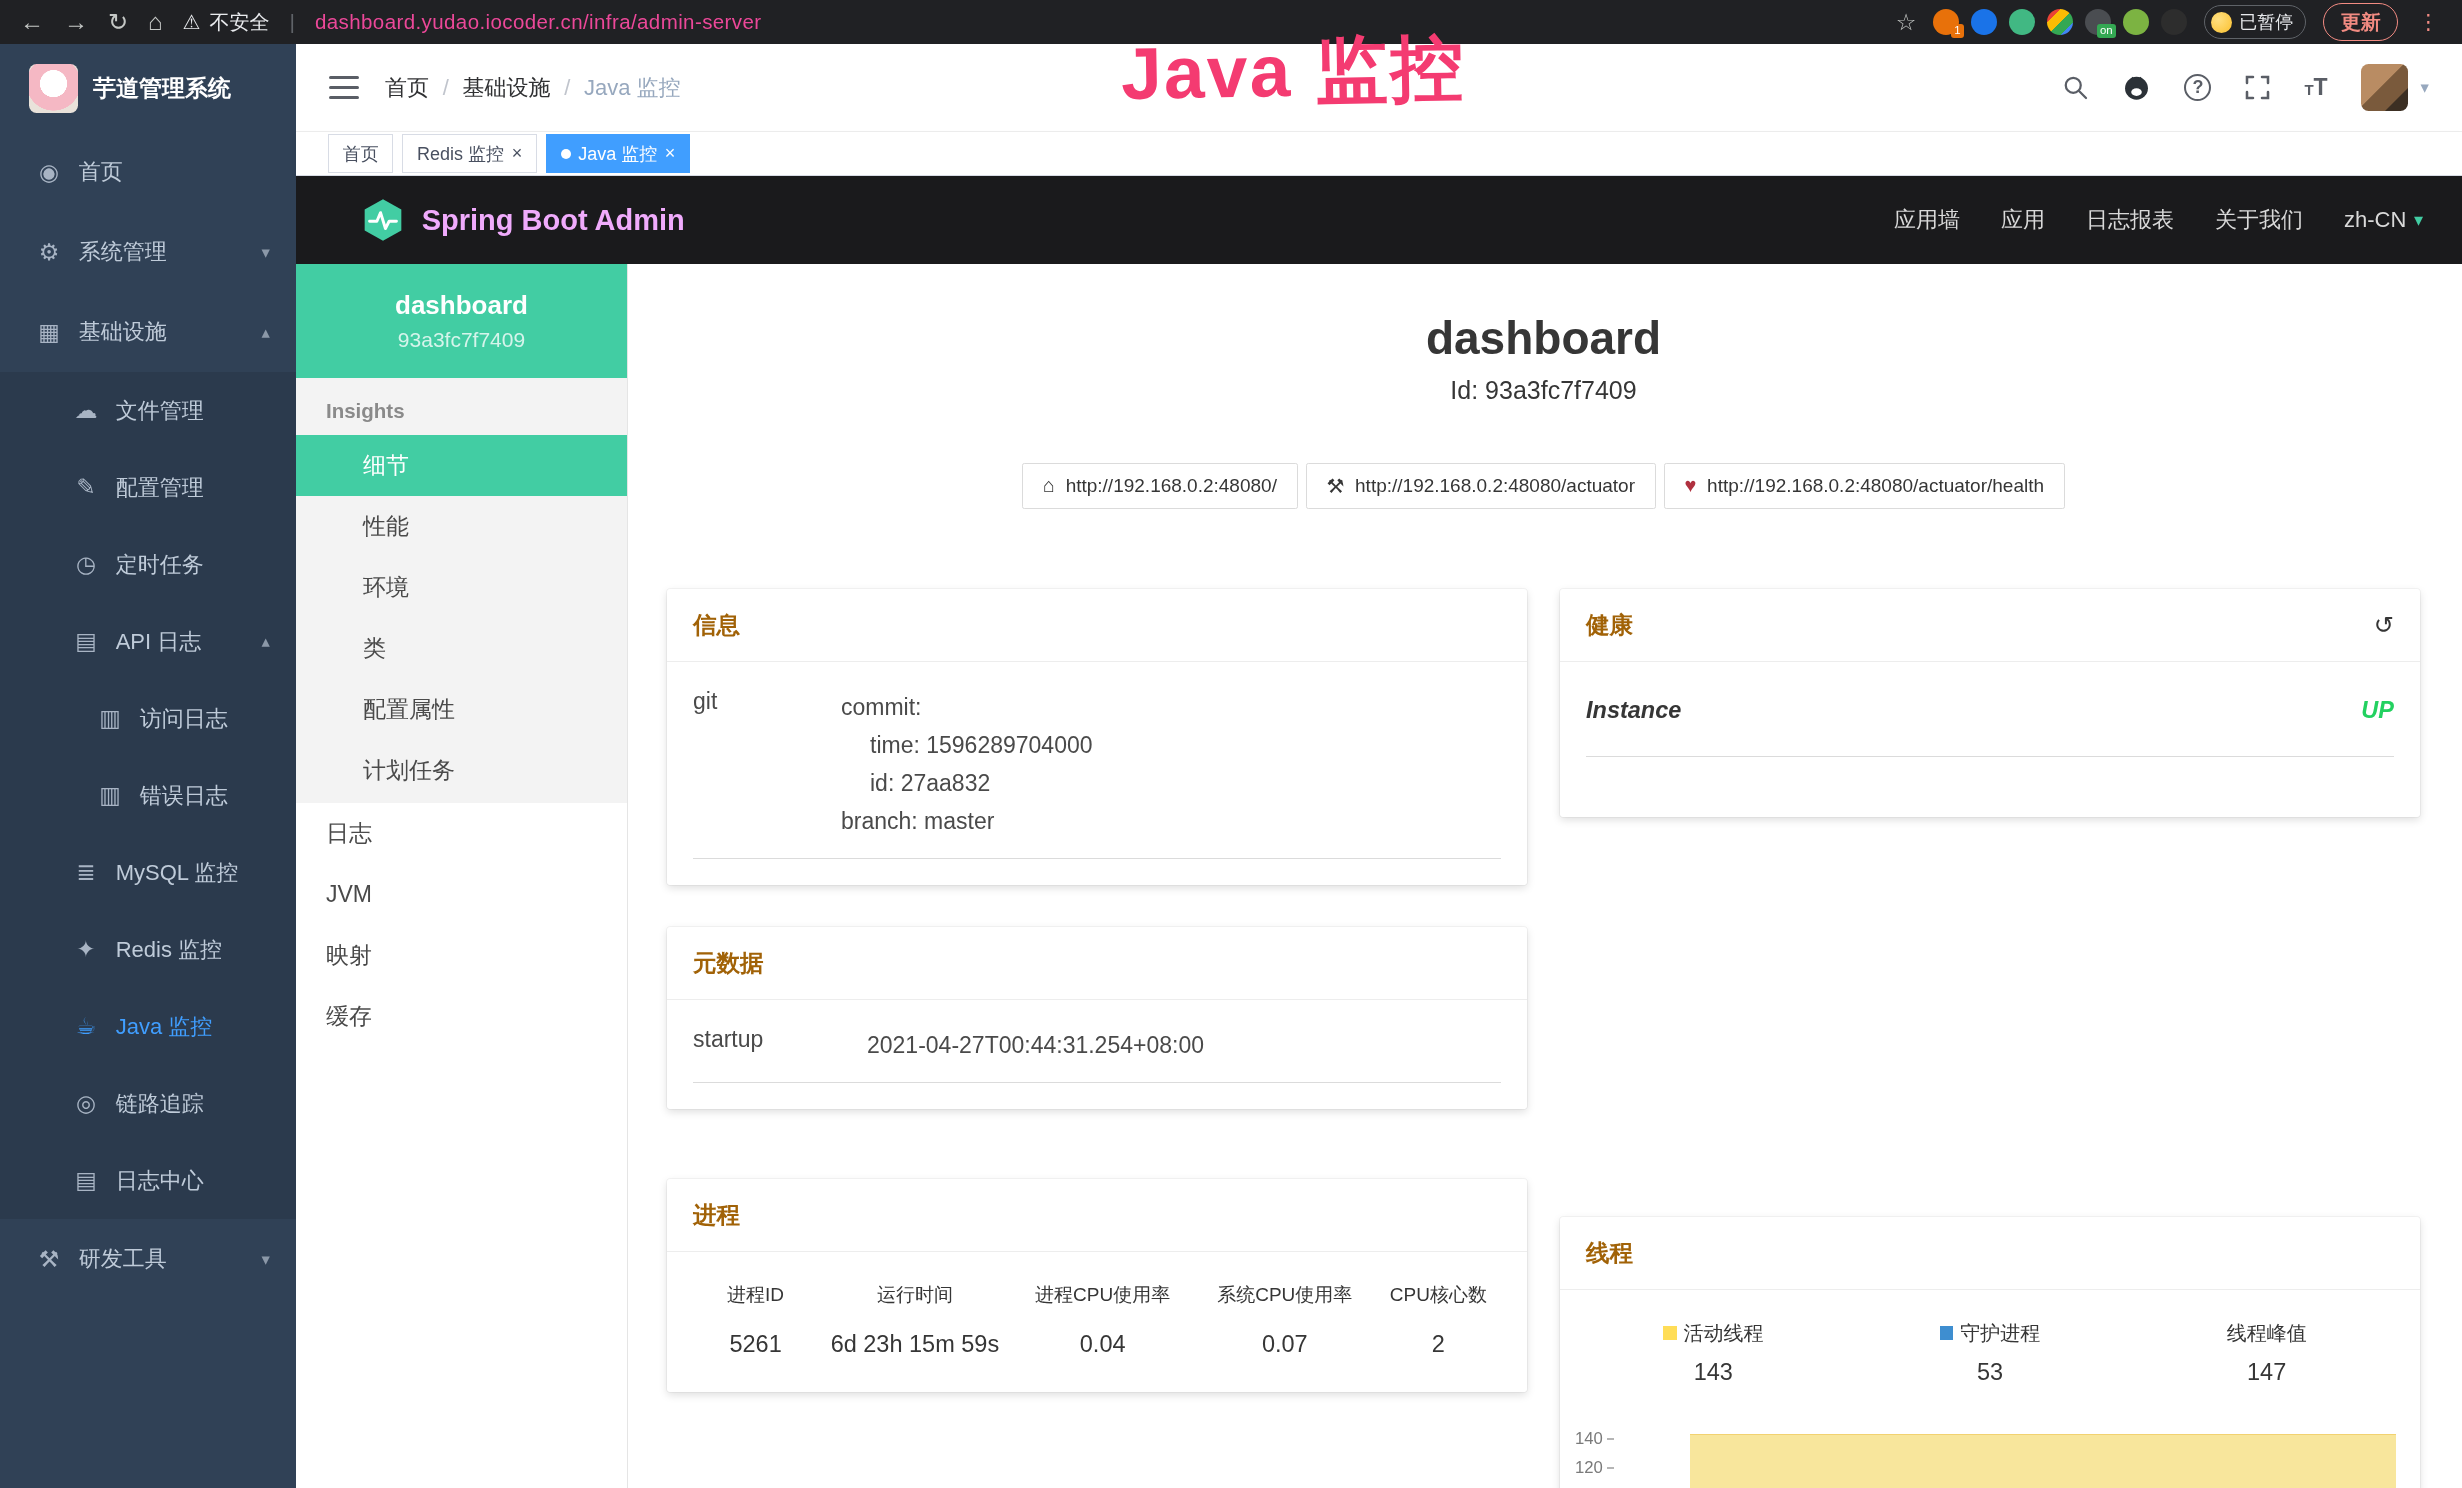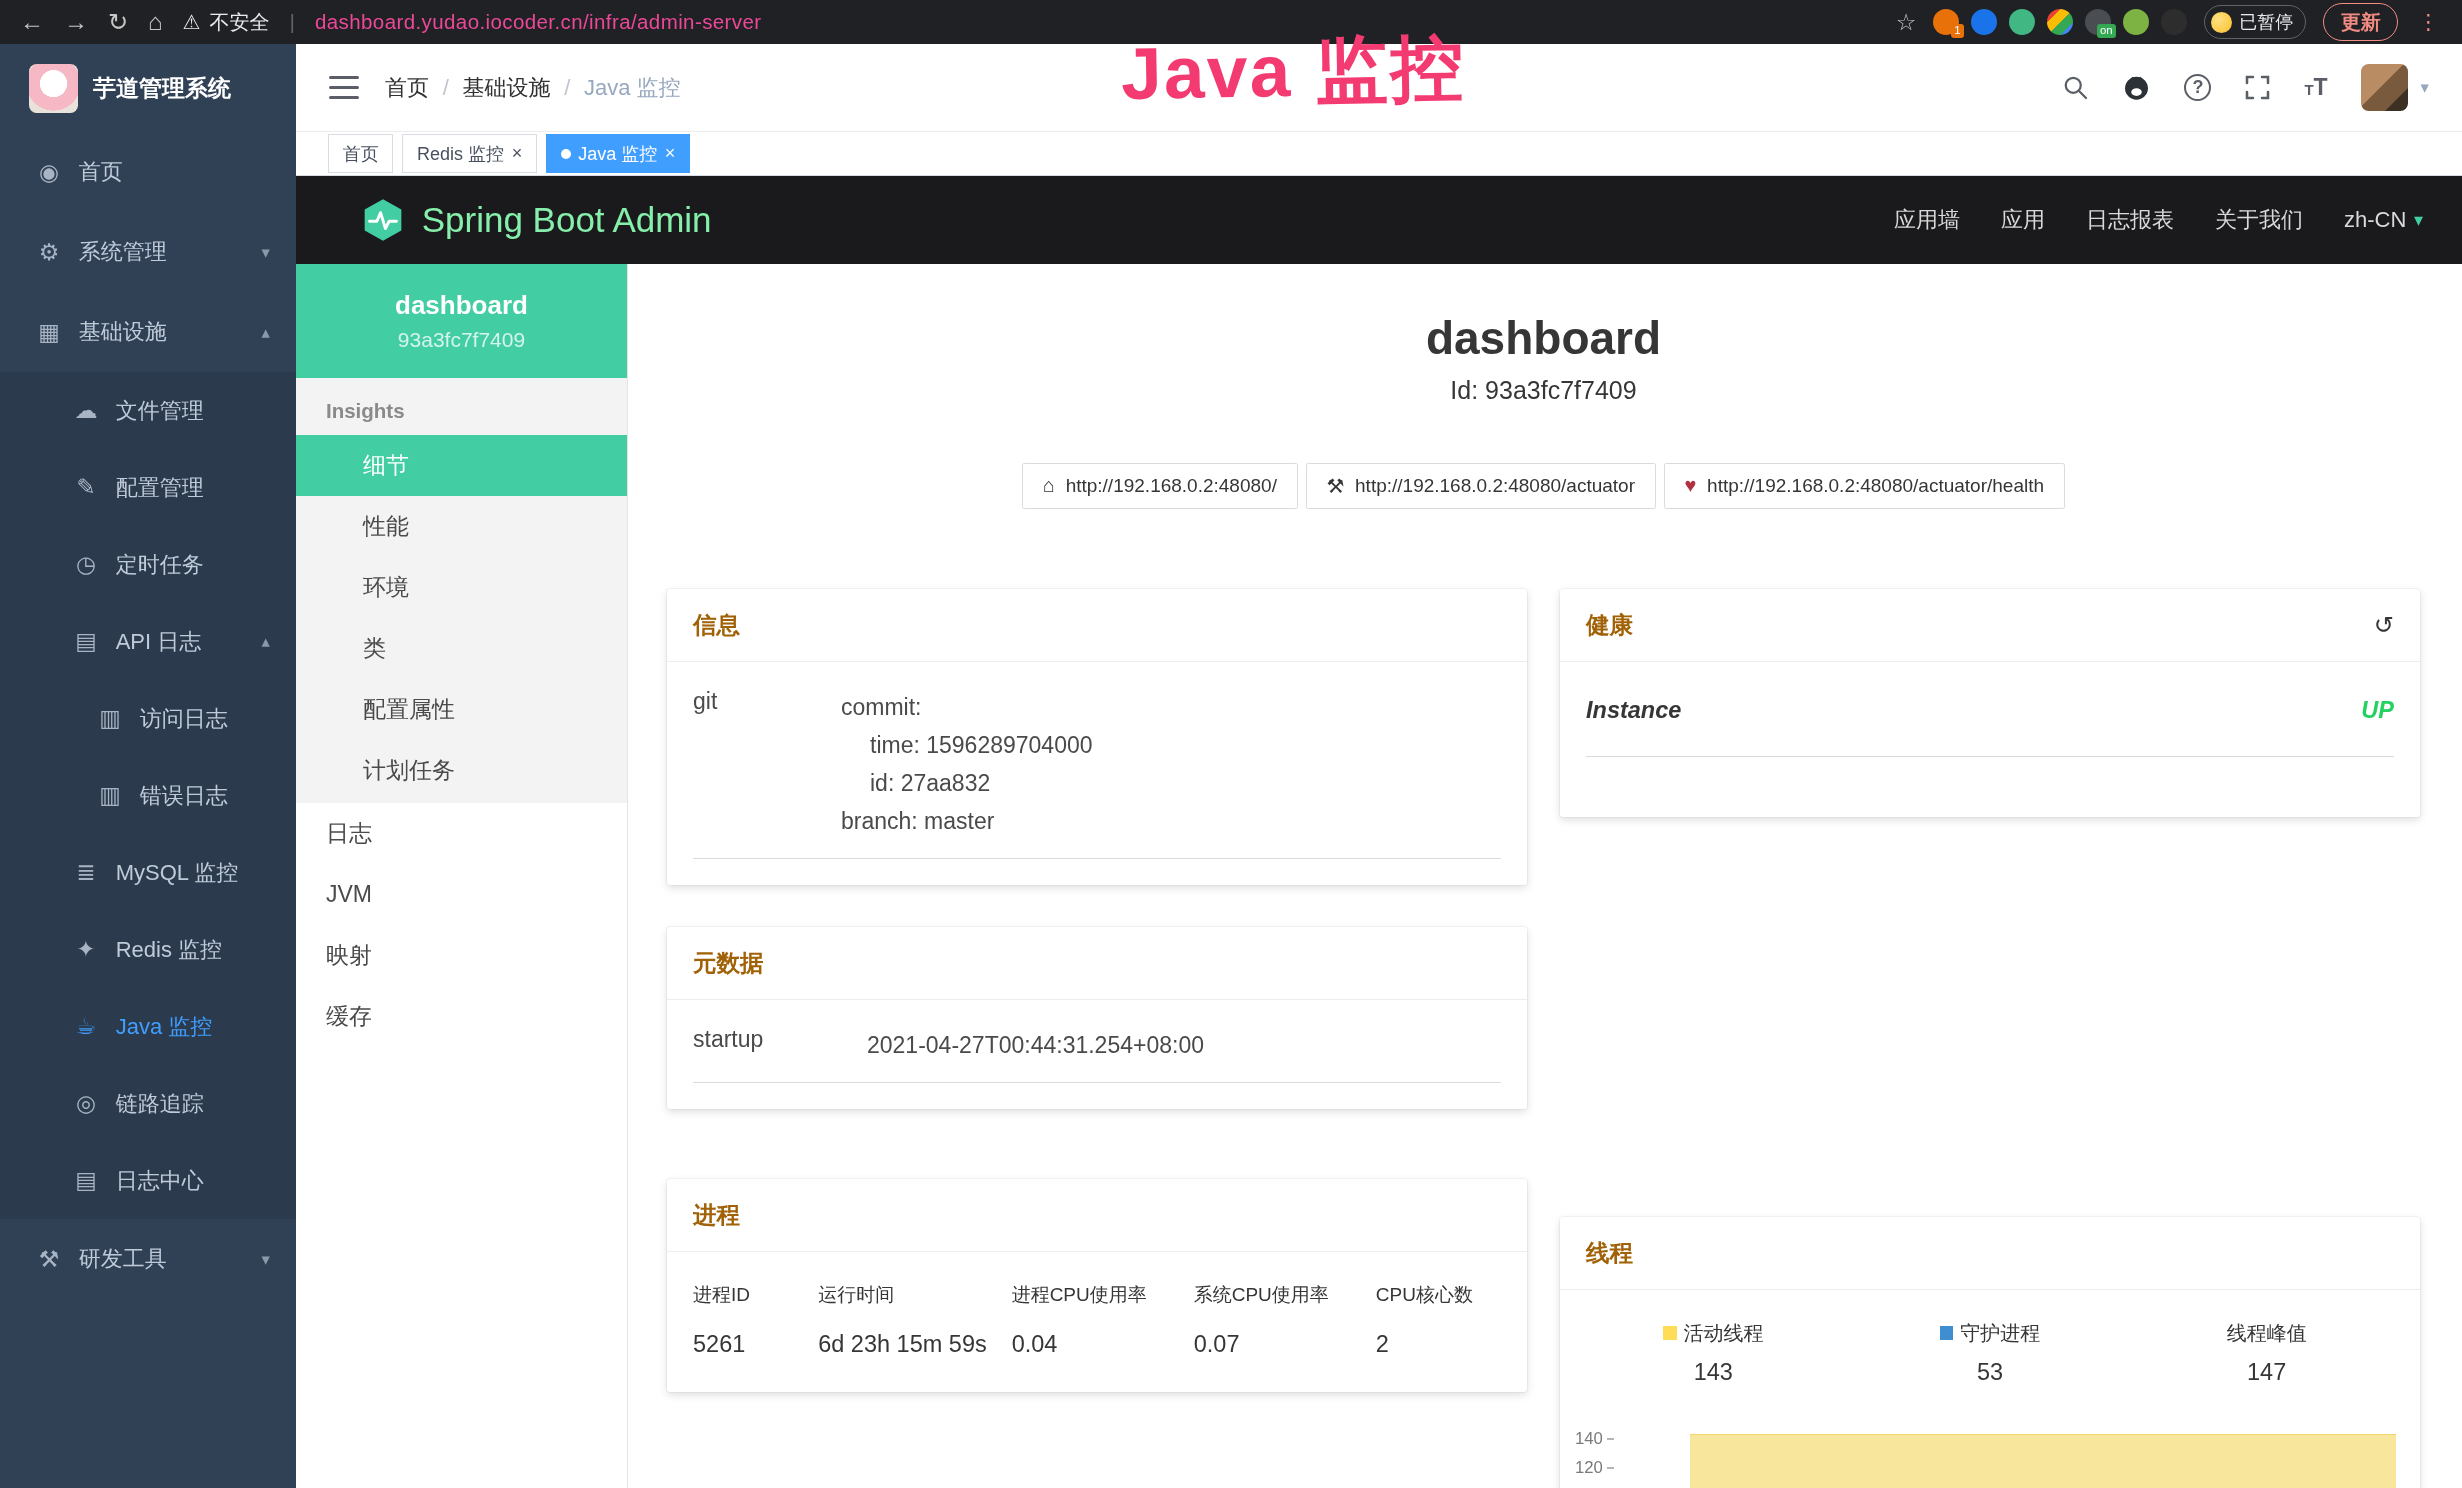--- a/index.html
+++ b/index.html
@@ -67,21 +67,21 @@
   .tagsbar { height:44px; background:#fff; border-bottom:0.8px solid #d8dce5; box-shadow:0 1.5px 4.6px rgba(0,0,0,.06); display:flex; align-items:center; gap:9px; padding:0 32px; }
   .tag { height:39px; display:flex; align-items:center; gap:7.6px; border:0.8px solid #d8dce5; background:#fff; color:#495060; font-size:18px; padding:0 13.7px; cursor:default; }
   .tag .x { font-size:18px; }
   .tag.active { background:#409eff; border-color:#409eff; color:#fff; }
   .tag .dot { width:10px; height:10px; border-radius:50%; background:#fff; }
 
   
   .sba { flex:1; display:flex; flex-direction:column; min-height:0; }
   .sba-head { height:88px; background:#1a1a1c; display:flex; align-items:center; padding:0 39px 0 65px; flex:none; }
   .brand { display:flex; align-items:center; gap:16.7px; }
-  .brand-title { color:#86efac; font-size:35px; font-weight:400; }
+  .brand-title { color:#f0abfc; font-size:29px; font-weight:700; }
   .sba-nav { margin-left:auto; display:flex; align-items:center; gap:41px; font-size:22px; color:#d9d9d9; }
   .locale { display:flex; align-items:center; gap:7.6px; }
   .locale .caret { color:#42cda3; font-size:18px; }
 
   .sba-body { flex:1; display:flex; min-height:0; overflow:hidden; }
   .sba-side { width:332px; flex:none; background:#fff; border-right:0.8px solid #e5e5e5; overflow:hidden; }
   .inst-head { height:114px; background:#42cda3; color:#fff; display:flex; flex-direction:column; align-items:center; justify-content:center; gap:7.6px; }
   .inst-name { font-size:26px; font-weight:700; }
   .inst-id { font-size:21px; color:rgba(255,255,255,.78); }
   .insights { background:#f3f3f3; padding-bottom:1.5px; }
@@ -113,21 +113,21 @@
   .card.info { margin-bottom:42px; }
   .card.meta { margin-bottom:70px; }
   .card.meta .kv-key { width:174px; }
 
   .card.health { min-height:228px; }
   .card.health .card-body { padding:35px 26px 46px; }
   .health-row { display:flex; justify-content:space-between; padding-bottom:32px; border-bottom:0.8px solid #dbdbdb;font-style:italic; }
   .health-key { font-size:23.5px; font-weight:700; color:#363636; }
   .up { font-size:23.5px; font-weight:700; }
 
-  .proc { display:grid; grid-template-columns:1.1fr 1.7fr 1.6fr 1.6fr 1.1fr; row-gap:23px; padding:4.6px 0 7.6px; }
+  .proc { display:grid; grid-template-columns:1.1fr 1.7fr 1.6fr 1.6fr 1.1fr; row-gap:23px; text-align:center; padding:4.6px 0 7.6px; }
   .proc-h { font-size:19px; color:#363636; }
   .proc-v { font-size:23.5px; color:#363636; }
 
   .card.threads { margin-top:400px; }
   .card.threads .card-body { padding:18px 15px 0; }
   .legend { display:grid; grid-template-columns:1fr 1fr 1fr; text-align:center; padding-top:12px; }
   .legend-label { display:flex; align-items:center; justify-content:center; gap:6.8px; font-size:20px; color:#363636; }
   .sq { width:13.7px; height:13.7px; display:inline-block; }
   .legend-value { font-size:23.5px; color:#363636; margin-top:12px; }
   .chart { position:relative; height:243px; margin-top:23px; }

